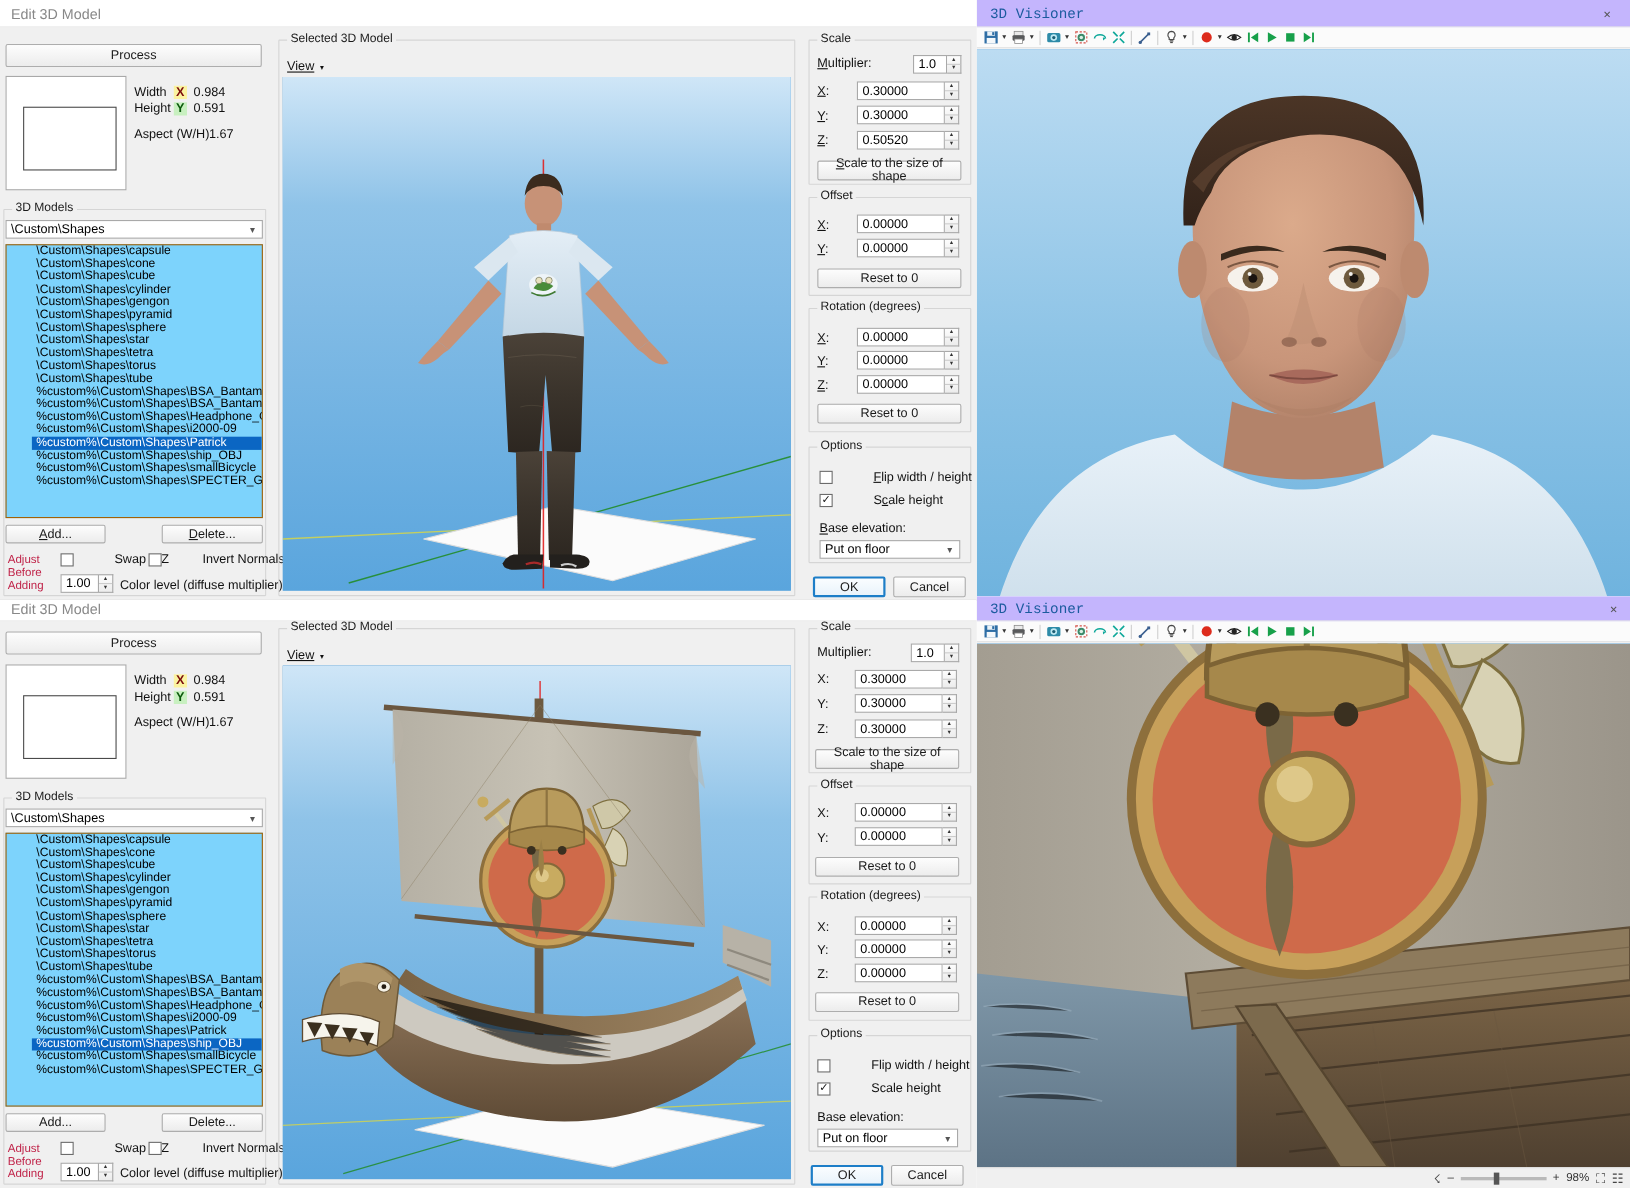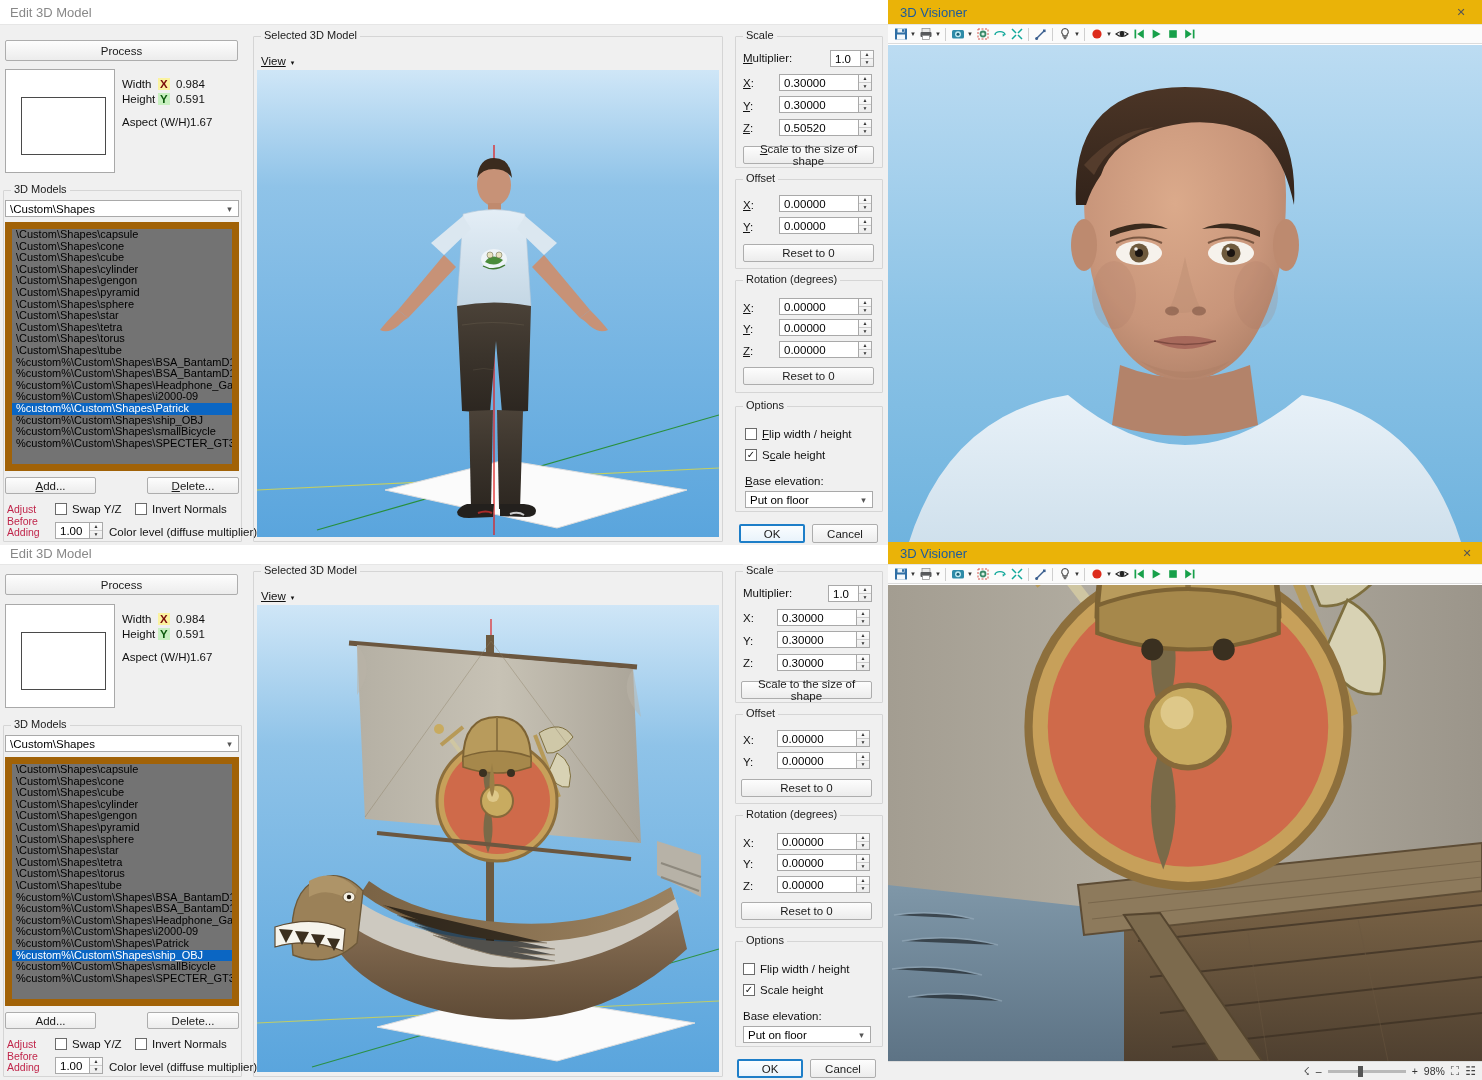--- a/index.html
+++ b/index.html
@@ -12,21 +12,21 @@
     overflow:hidden;
     position:relative;
   }
   
   .win { position:absolute; background:#f0f0f0; overflow:hidden; }
   .titlebar {
     height:25px; background:#ffffff; position:relative;
     font-size:13px; color:#888; padding:5px 0 0 10px;
     border-bottom:1px solid #e6e6e6;
   }
-  .titlebar.vis { color:#1b5b9e; padding-left:12px; background:#eab308; }
+  .titlebar.vis { color:#1b5b9e; padding-left:12px; background:#c4b5fd;font-family:Liberation Mono, monospace; }
   .titlebar .closebox {
     position:absolute; right:0; top:0; width:42px; height:25px;
     display:flex; align-items:center; justify-content:center;
     font-size:11px; color:#555;
   }
   .group {
     position:absolute; border:1px solid #d5d5d5; border-radius:1px;
   }
   .group > .glabel {
     position:absolute; top:-8px; left:7px; background:#f0f0f0;
@@ -59,29 +59,29 @@
     position:absolute; background:#fff; border:1px solid #a9a9a9;
     font-size:11.5px; color:#000; padding:2px 0 0 4px;
     white-space:nowrap; overflow:hidden;
   }
   .combo .arrow {
     position:absolute; right:0; top:0; bottom:0; width:17px;
     display:flex; align-items:center; justify-content:center;
     color:#555; font-size:9px;
   }
   .listbox {
-    position:absolute; background:#737373; border:7px solid #a16207;
-    overflow:hidden; font-size:11px;
+    position:absolute; background:#7dd3fc; border:1px solid #a16207;
+    overflow:hidden; font-size:11px;padding-left:23px;
   }
   .listbox .row {
     height:11.6px; padding-left:4px; white-space:nowrap;
     color:#000; line-height:11.6px; font-size:11px;
   }
   .listbox .row.sel { background:#0b66c3; color:#fff; }
-  .chk { position:absolute; display:flex; align-items:center; font-size:11.5px; color:#111; }
+  .chk { position:absolute; display:flex; align-items:center; font-size:11.5px; color:#111;gap:32px; }
   .chk .box {
     width:12px; height:12px; border:1px solid #6b6b6b; background:#fff;
     margin-right:5px; display:flex; align-items:center; justify-content:center;
     font-size:10px; color:#111; line-height:1;
   }
   .lbl { position:absolute; font-size:11.5px; color:#111; white-space:nowrap; }
   .u { text-decoration:underline; }
 
   
   .viewport { position:absolute; overflow:hidden; background:#5aa5dd; }

